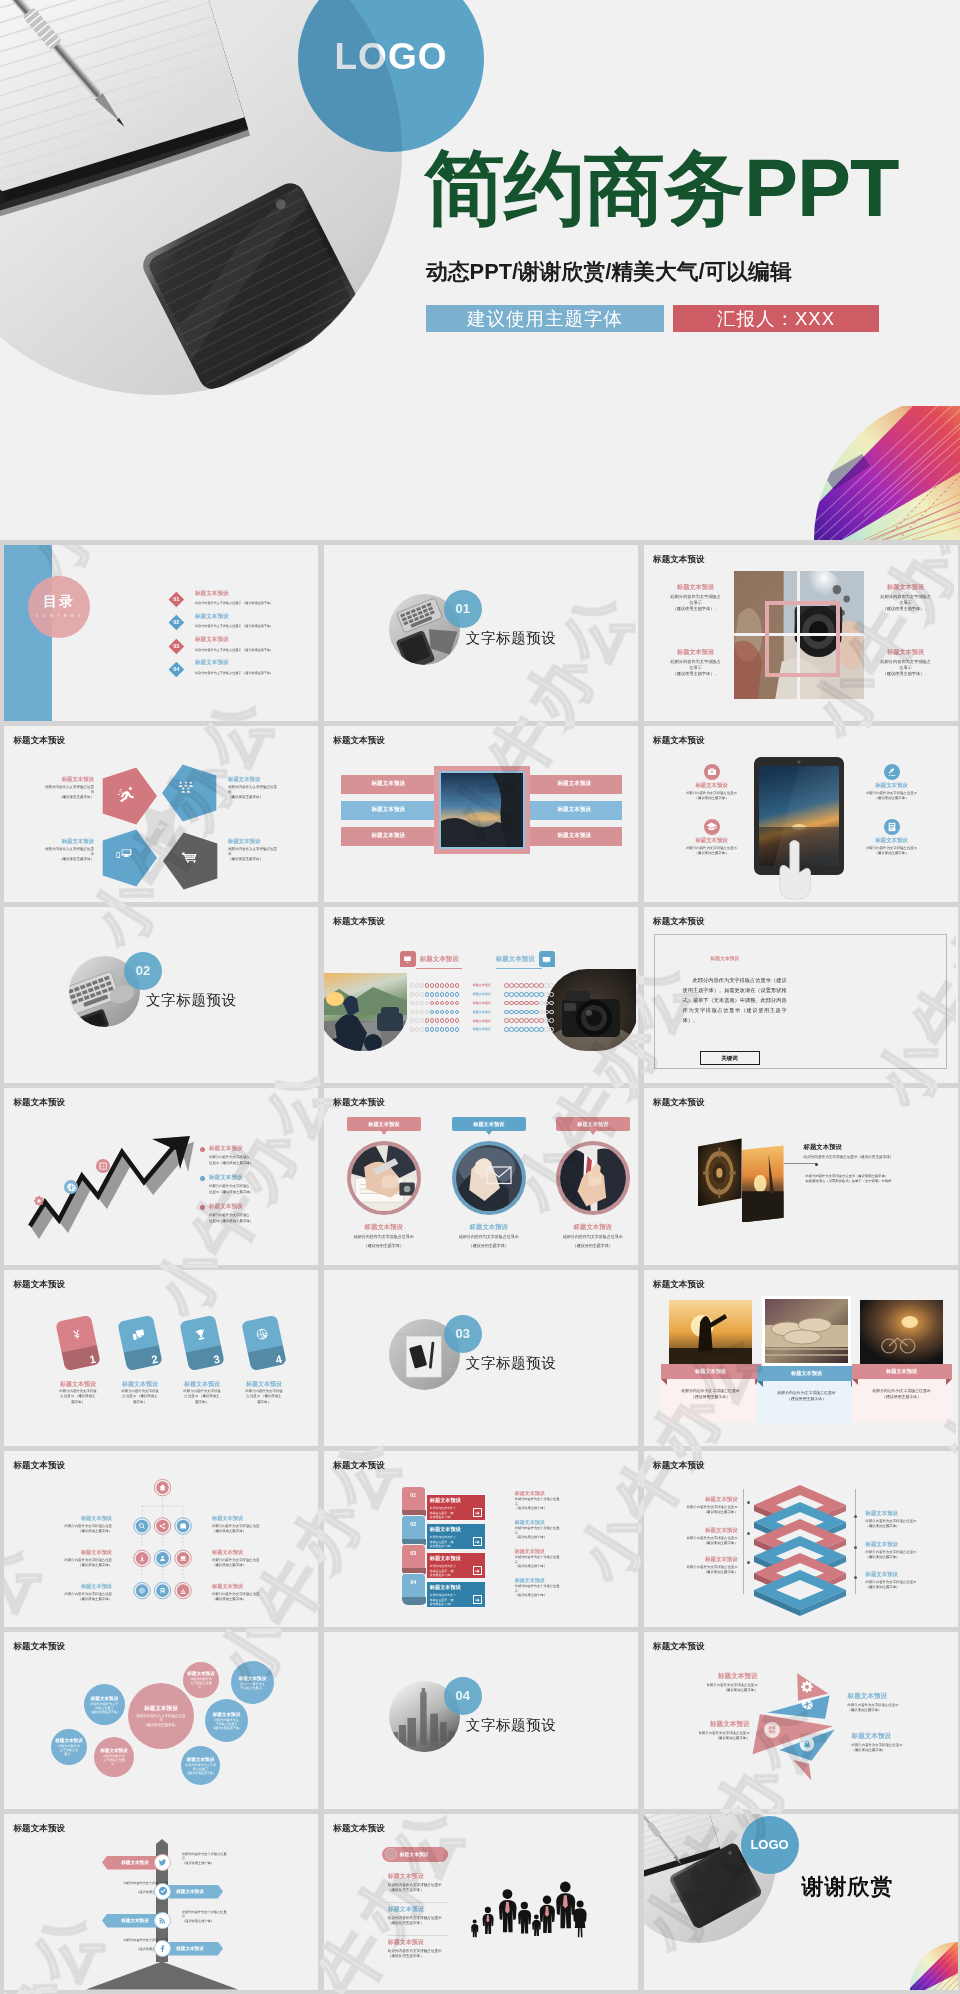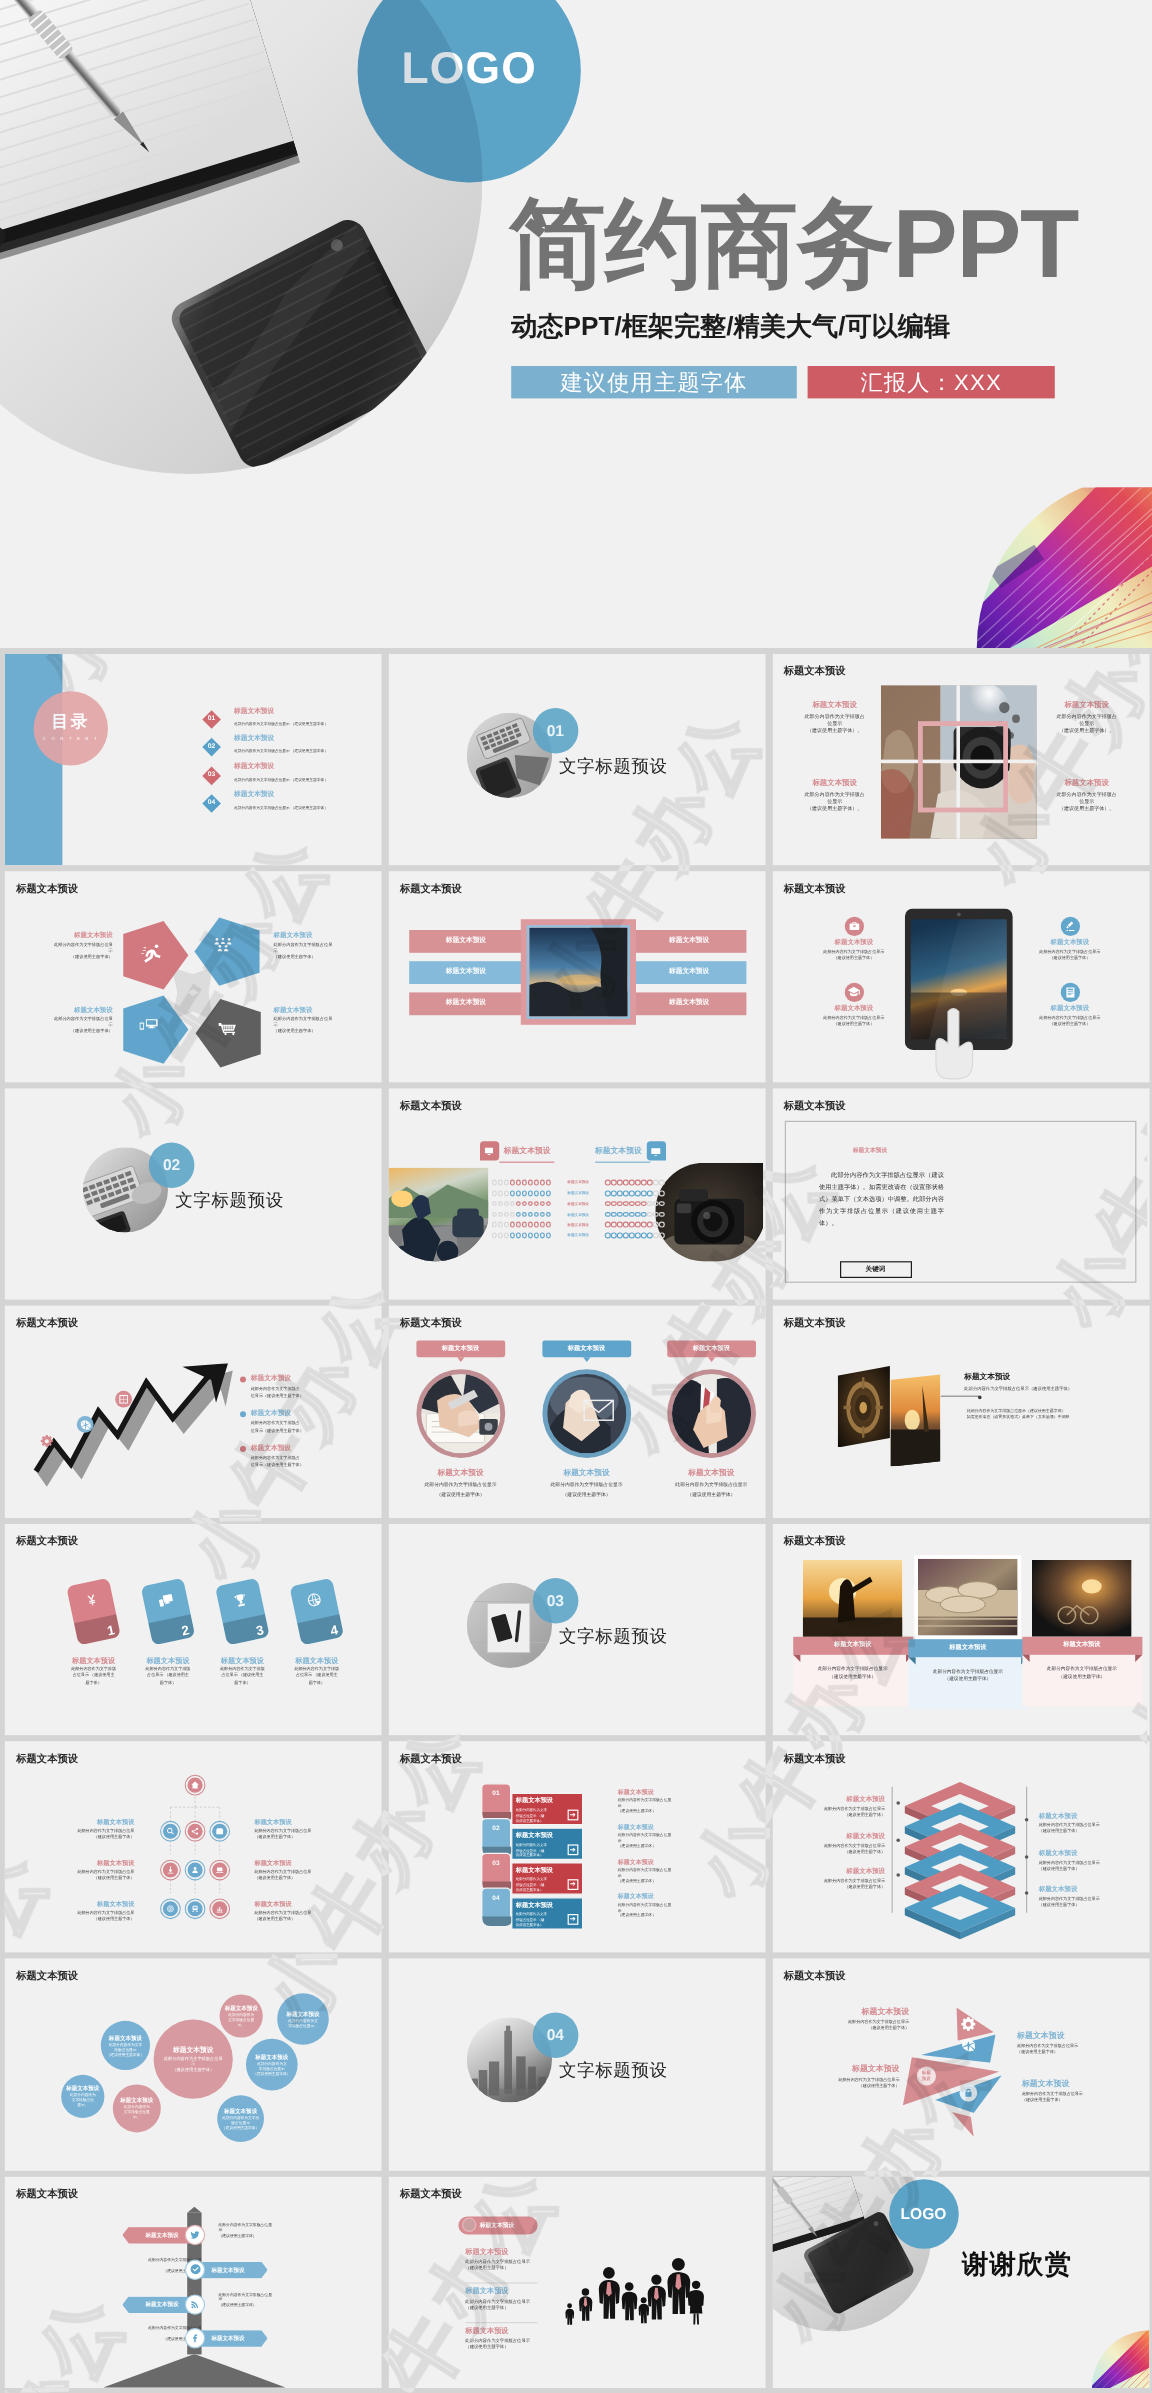--- a/index.html
+++ b/index.html
@@ -11,21 +11,21 @@
   .wm{position:absolute;inset:0;pointer-events:none;z-index:40;overflow:hidden;opacity:.9;mix-blend-mode:multiply;}
   .wm svg{position:absolute;left:0;top:0;width:960px;height:1994px;}
 
   
   .hero{position:absolute;left:0;top:0;width:960px;height:540px;background:#f1f1f1;overflow:hidden;z-index:5;}
   .hero-photo{position:absolute;left:-86px;top:-93px;width:488px;height:488px;border-radius:50%;overflow:hidden;}
   .hero-logo{position:absolute;left:298px;top:-34px;width:186px;height:186px;border-radius:50%;background:#5ba3c7;z-index:3;}
   .hero-logo-dark{position:absolute;left:298px;top:-34px;width:186px;height:186px;border-radius:50%;overflow:hidden;z-index:4;pointer-events:none;}
   .hero-logo-dark i{position:absolute;left:-384px;top:-59px;width:488px;height:488px;border-radius:50%;background:rgba(22,66,94,.17);display:block;}
   .hero-logo .lbl{position:absolute;left:0;right:0;top:72px;text-align:center;color:#fff;font-size:37px;font-weight:bold;letter-spacing:1px;line-height:1;}
-  .hero-title{position:absolute;left:424px;top:164px;font-size:81px;font-weight:bold;color:#737373;letter-spacing:-1px;line-height:1;z-index:6;}
+  .hero-title{position:absolute;left:424px;top:148px;font-size:81px;font-weight:bold;color:#14532d;letter-spacing:-1px;line-height:1;z-index:6;}
   .hero-sub{position:absolute;left:426px;top:257px;font-size:21.8px;font-weight:bold;color:#1c1c1c;letter-spacing:0px;z-index:6;}
   .hero-tags{position:absolute;left:426px;top:305px;display:flex;gap:9px;z-index:6;}
   .hero-tag{height:27px;line-height:27px;font-size:18.5px;color:#fff;text-align:center;letter-spacing:1px;}
   .hero-tag.blue{background:#7cb0cf;width:238px;}
   .hero-tag.red{background:#ce5c65;width:206px;}
   .hero-corner{position:absolute;right:0;bottom:0;width:152px;height:134px;overflow:hidden;z-index:6;}
 
   
   .grid{position:absolute;left:4px;top:544.5px;width:952px;z-index:5;}
   .row{display:flex;margin-bottom:5px;}
@@ -454,21 +454,21 @@
 
   <div class="hero-logo">
     <div class="lbl">LOGO</div>
   </div>
 
   <div class="hero-logo-dark">
         <i></i>
       </div>
 
   <div class="hero-title">简约商务PPT</div>
-  <div class="hero-sub">动态PPT/框架完整/精美大气/可以编辑</div>
+  <div class="hero-sub">动态PPT/谢谢欣赏/精美大气/可以编辑</div>
   <div class="hero-tags">
     <div class="hero-tag blue">建议使用主题字体</div>
     <div class="hero-tag red">汇报人：XXX</div>
   </div>
 
   <div class="hero-corner">
     <svg viewBox="0 0 152 134" width="152" height="134">
       <defs>
         <linearGradient id="cg1" x1="0" y1="1" x2="1" y2="0.1">
           <stop offset="0" stop-color="#2e1680"></stop>

